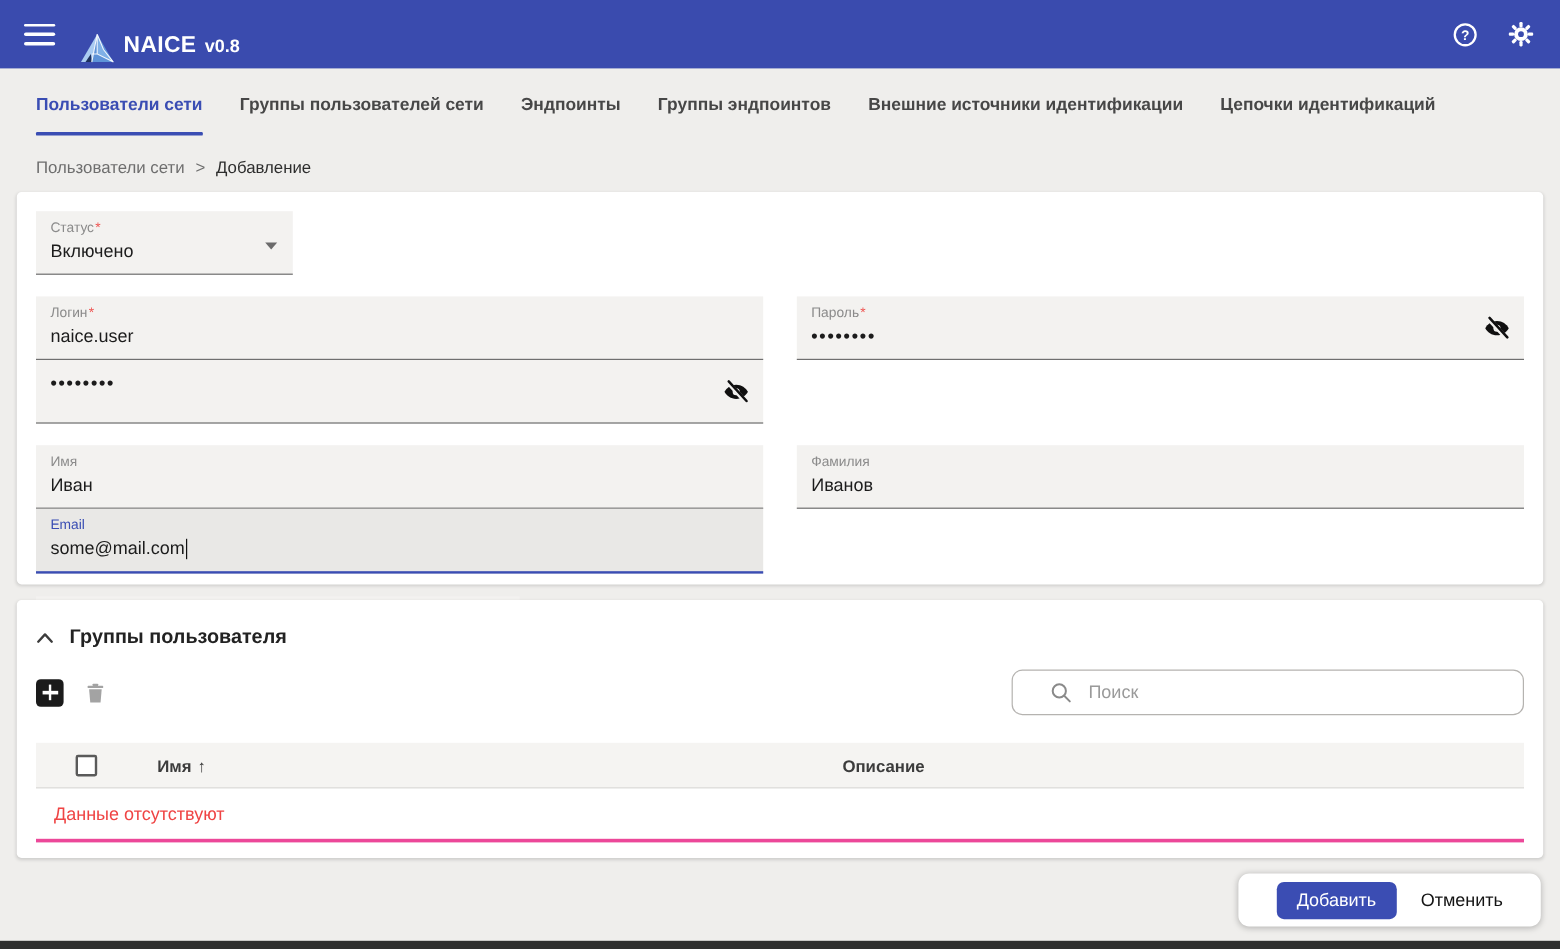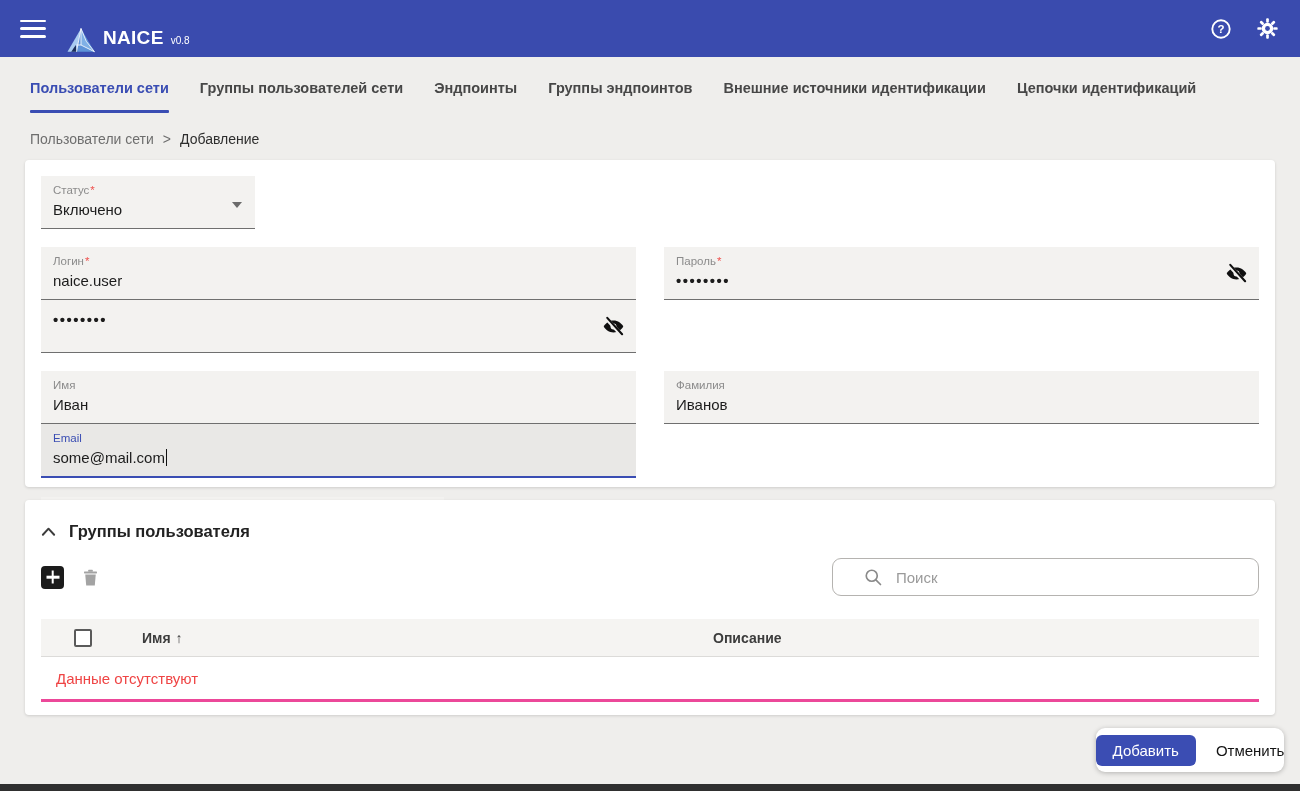--- a/index.html
+++ b/index.html
@@ -14,42 +14,42 @@
   
   .appbar {
     height:57px; background:#3a4bae; display:flex; align-items:center;
     padding:0 20px; color:#fff;
   }
   .burger { width:26px; height:18px; display:flex; flex-direction:column; justify-content:space-between; cursor:pointer; }
   .burger span { display:block; height:2.6px; background:#fff; border-radius:2px; }
   .brand { display:flex; align-items:baseline; margin-left:20px; gap:7px;margin-top:24px; }
   .brand svg { align-self:center; }
   .brand-name { font-size:19px; font-weight:700; letter-spacing:.3px; }
-  .brand-ver { font-size:10px; font-weight:400; }
+  .brand-ver { font-size:15px; font-weight:700; }
   .appbar-title {
     position:absolute; left:0; right:0; text-align:center;
     font-size:17px; font-weight:700; pointer-events:none;
   }
   .appbar-right { margin-left:auto; display:flex; align-items:center; gap:20px; z-index:2; }
   .icon-btn { width:26px; height:26px; display:flex; align-items:center; justify-content:center; cursor:pointer; }
 
   
   .tabs { height:61px; display:flex; align-items:stretch; padding-left:30px; gap:31px; }
   .tab { position:relative; display:flex; align-items:center; font-size:14.5px; font-weight:700; color:#474747; cursor:pointer; white-space:nowrap; }
   .tab.active { color:#3a4db3; }
   .tab.active::after { content:""; position:absolute; left:0; right:0; bottom:5px; height:3px; background:#3a4db3; border-radius:1px; }
 
   
   .crumbs { height:42px; display:flex; align-items:center; padding-left:30px; gap:9px; font-size:14px; }
   .crumb-parent { color:#6e6e6e; cursor:pointer; }
   .crumb-sep { color:#6e6e6e; }
   .crumb-current { color:#2e2e2e; }
 
   
-  .card { background:#fff; border-radius:4px; margin:0 25px; box-shadow:0 1px 3px rgba(0,0,0,.14); }
+  .card { background:#fff; border-radius:4px; margin:0 14px; box-shadow:0 1px 3px rgba(0,0,0,.14); }
   .card-form { padding:16px 16px 39px 16px; height:327px; }
   .card-groups { margin-top:13px; padding:16px 16px 0 16px; height:215px; position:relative; }
 
   
   .fld {
     position:relative; background:#f3f2f0; border-bottom:1px solid #6f6f6f;
     height:53px; padding:7px 12px 0 12px; cursor:text;
   }
   .fld .lbl { font-size:11.5px; color:#8b8b8b; line-height:1.25; }
   .fld .val { font-size:15px; color:#1c1c1c; margin-top:3px; line-height:1.3; white-space:nowrap; overflow:hidden; }
@@ -100,21 +100,21 @@
     display:grid; grid-template-columns:101px 571px 1fr; align-items:center;
     font-size:14px; font-weight:700; color:#3c3c3c;
     border-bottom:1px solid #dcdbd9;
   }
   .cb { width:18px; height:18px; border:2px solid #5a5a5a; border-radius:2px; margin-left:33px; cursor:pointer; background:#fff; }
   .th-name { cursor:pointer; display:flex; gap:5px; align-items:center; }
   .tbl-empty { height:45px; display:flex; align-items:center; padding-left:15px; font-size:15px; color:#ef4444; border-bottom:3px solid #ec4899; }
 
   
   .action-panel {
-    position:absolute; right:16px; bottom:19px; width:188px; height:44px;
+    position:absolute; right:16px; bottom:19px; width:252px; height:44px;
     background:#fff; border-radius:9px; box-shadow:0 1px 5px rgba(0,0,0,.25);
     display:flex; align-items:center; justify-content:center; gap:20px;
   }
   .btn-primary {
     background:#3b4db3; color:#fff; font-size:15px; font-weight:500;
     border:none; border-radius:6px; padding:7px 17px; cursor:pointer;
     font-family:"Liberation Sans", sans-serif;
   }
   .btn-text {
     background:none; border:none; font-size:15px; font-weight:500; color:#141414; cursor:pointer;

